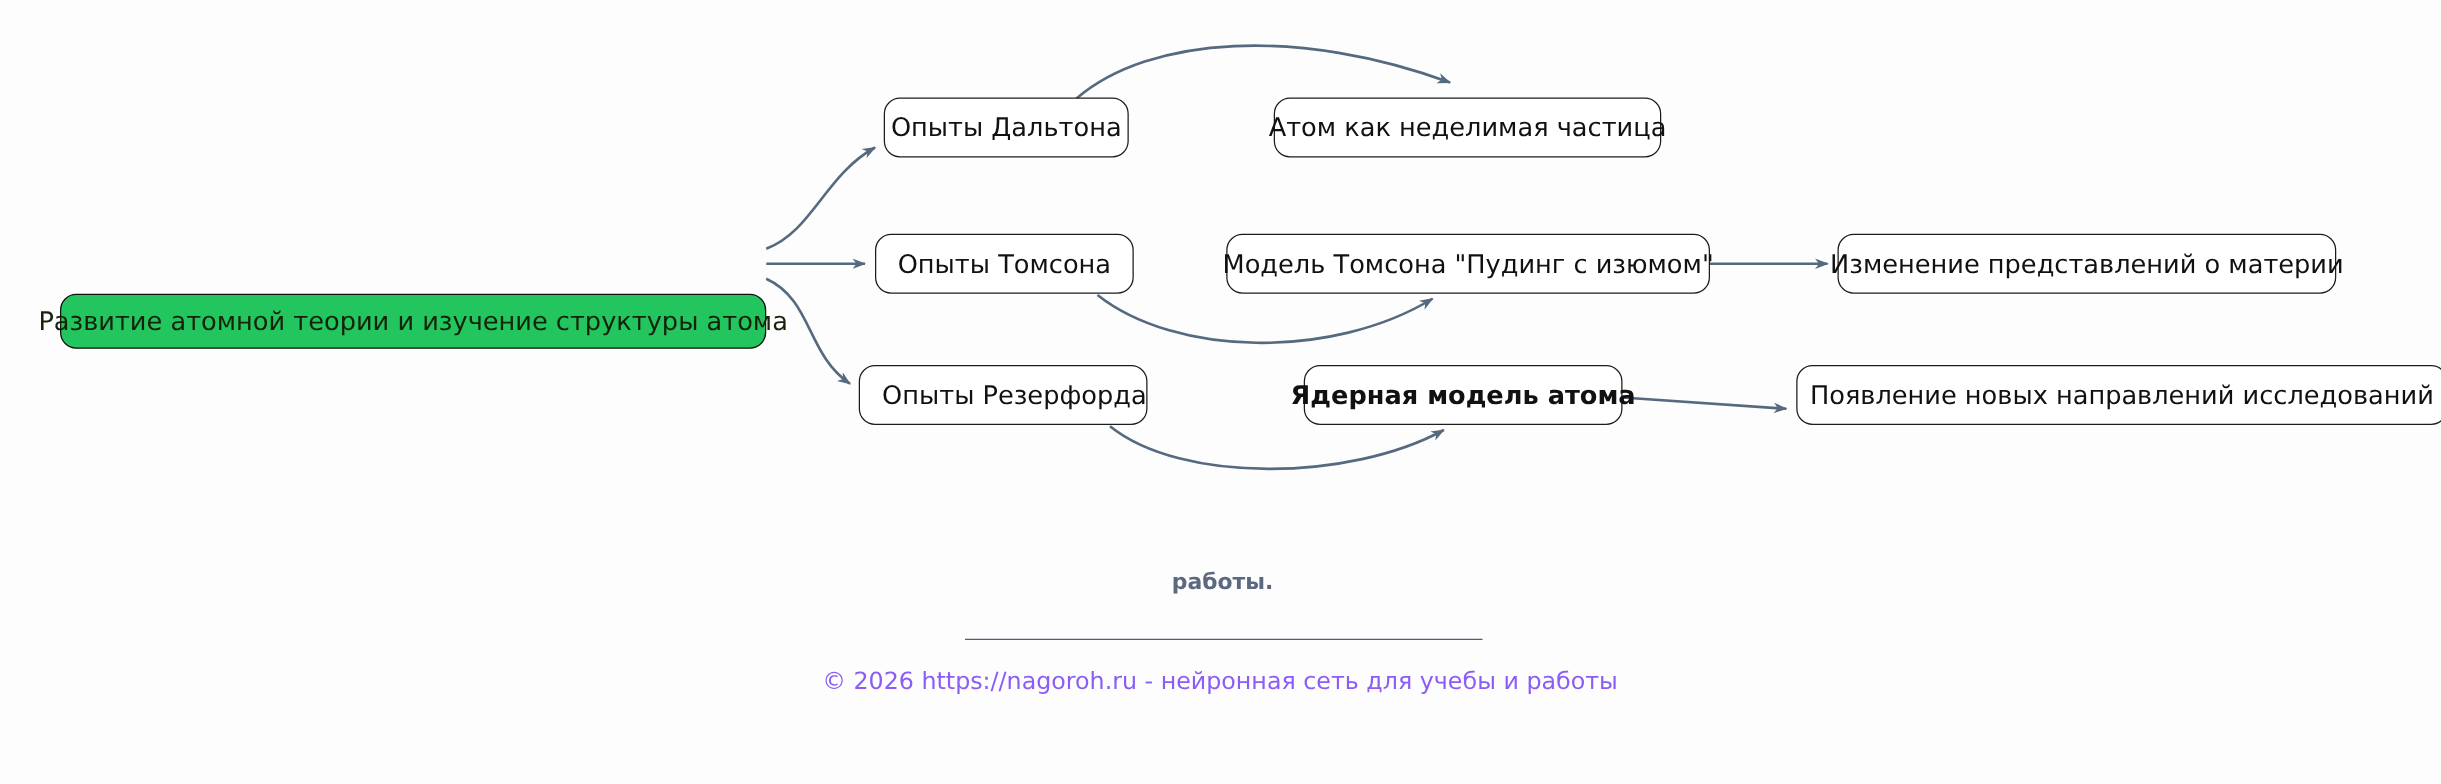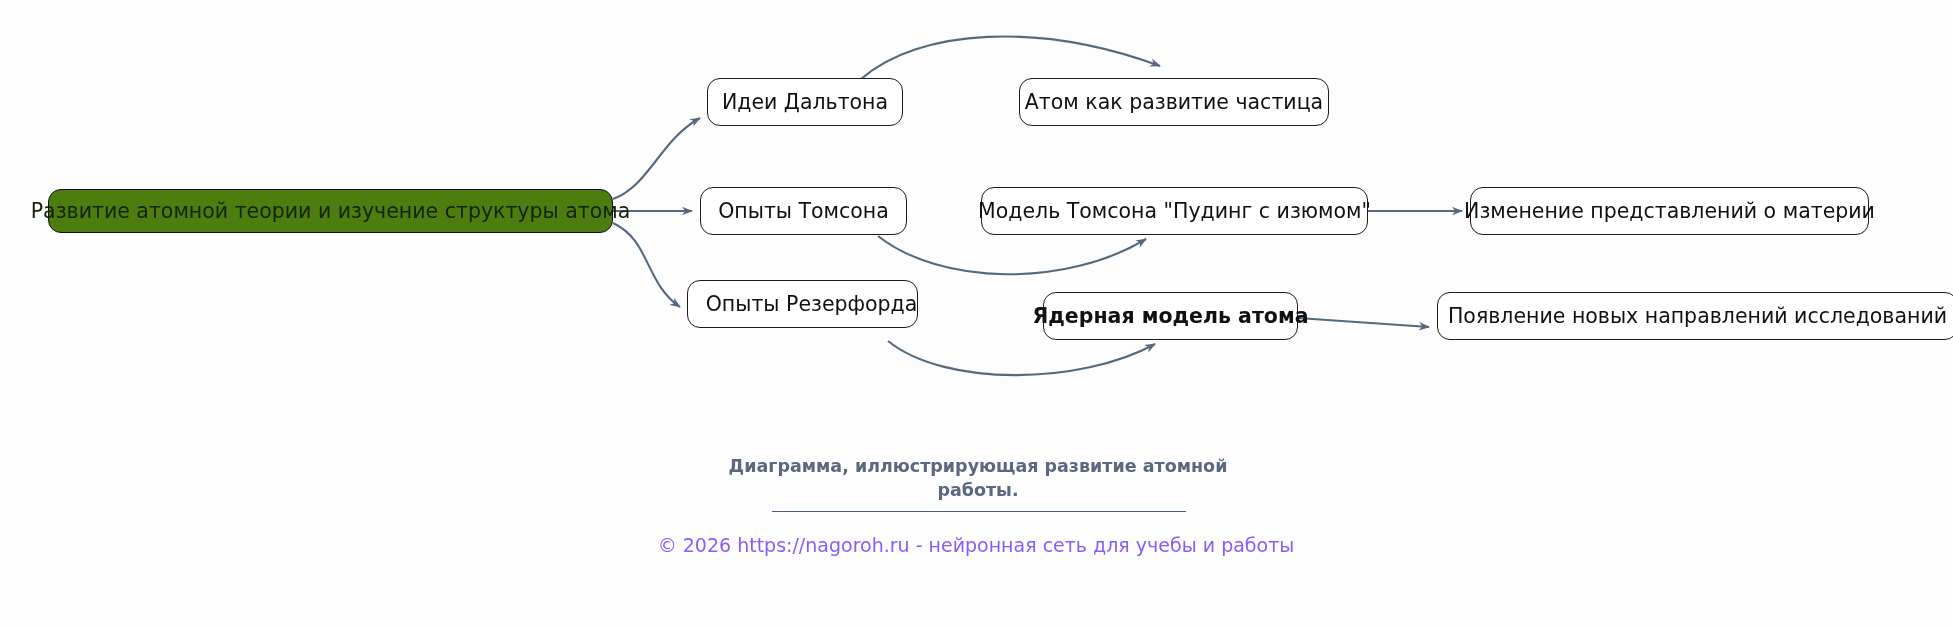--- a/index.html
+++ b/index.html
@@ -44,23 +44,24 @@
     background: #ffffff;
     color: #111111;
     font-size: 20.5px;
     font-family: "DejaVu Sans", "Liberation Sans", sans-serif;
     line-height: 1;
     white-space: nowrap;
     padding: 0 14px;
   }
 
   .node.root {
-    background: #4d7c0f;
+    background: #22c55e;
     border-color: #111111;
     color: #14230a;
+    margin-top: 46px;
   }
 
   .caption {
     position: absolute;
     text-align: center;
     font-weight: bold;
     color: #5a6880;
     font-size: 17.5px;
     line-height: 1.35;
     font-family: "DejaVu Sans", "Liberation Sans", sans-serif;
@@ -108,53 +109,52 @@
     <path d="M 888,341 C 945,387 1080,385 1155,344" fill="none" stroke="#55697f" stroke-width="2.1" marker-end="url(#arrowhead)"></path>
 
     <path d="M 1298,318 L 1429,327" fill="none" stroke="#55697f" stroke-width="2.1" marker-end="url(#arrowhead)"></path>
   </svg>
 
   <div class="node root" style="left:48px; top:189px; width:565px; height:44px;">
     <span>Развитие атомной теории и изучение структуры атома</span>
   </div>
 
   <div class="node" style="left:707px; top:78px; width:196px; height:48px;">
-    <span>Идеи Дальтона</span>
+    <span>Опыты Дальтона</span>
   </div>
 
   <div class="node" style="left:1019px; top:78px; width:310px; height:48px;">
-    <span>Атом как развитие частица</span>
+    <span>Атом как неделимая частица</span>
   </div>
 
   <div class="node" style="left:700px; top:187px; width:207px; height:48px;">
     <span>Опыты Томсона</span>
   </div>
 
   <div class="node" style="left:981px; top:187px; width:387px; height:48px;">
     <span>Модель Томсона "Пудинг с изюмом"</span>
   </div>
 
   <div class="node" style="left:1470px; top:187px; width:399px; height:48px;">
     <span>Изменение представлений о материи</span>
   </div>
 
-  <div class="node" style="left:687px; top:280px; width:231px; height:48px;padding-left:32px;">
+  <div class="node" style="left:687px; top:292px; width:231px; height:48px;padding-left:32px;">
     <span>Опыты Резерфорда</span>
   </div>
 
   <div class="node" style="left:1043px; top:292px; width:255px; height:48px;font-weight:bold;">
     <span>Ядерная модель атома</span>
   </div>
 
   <div class="node" style="left:1437px; top:292px; width:521px; height:48px;">
     <span>Появление новых направлений исследований</span>
   </div>
 
   <div class="caption" style="left:676px; top:455px; width:604px;">
-    <div>Диаграмма, иллюстрирующая развитие атомной</div>
     <div>работы.</div>
   </div>
 
   <div class="divider" style="left:772px; top:511px; width:414px;"></div>
 
   <div class="footer" style="left:476px; top:534px; width:1000px;">© 2026 https://nagoroh.ru - нейронная сеть для учебы и работы</div>
 
 </div>
 
 </body></html>

